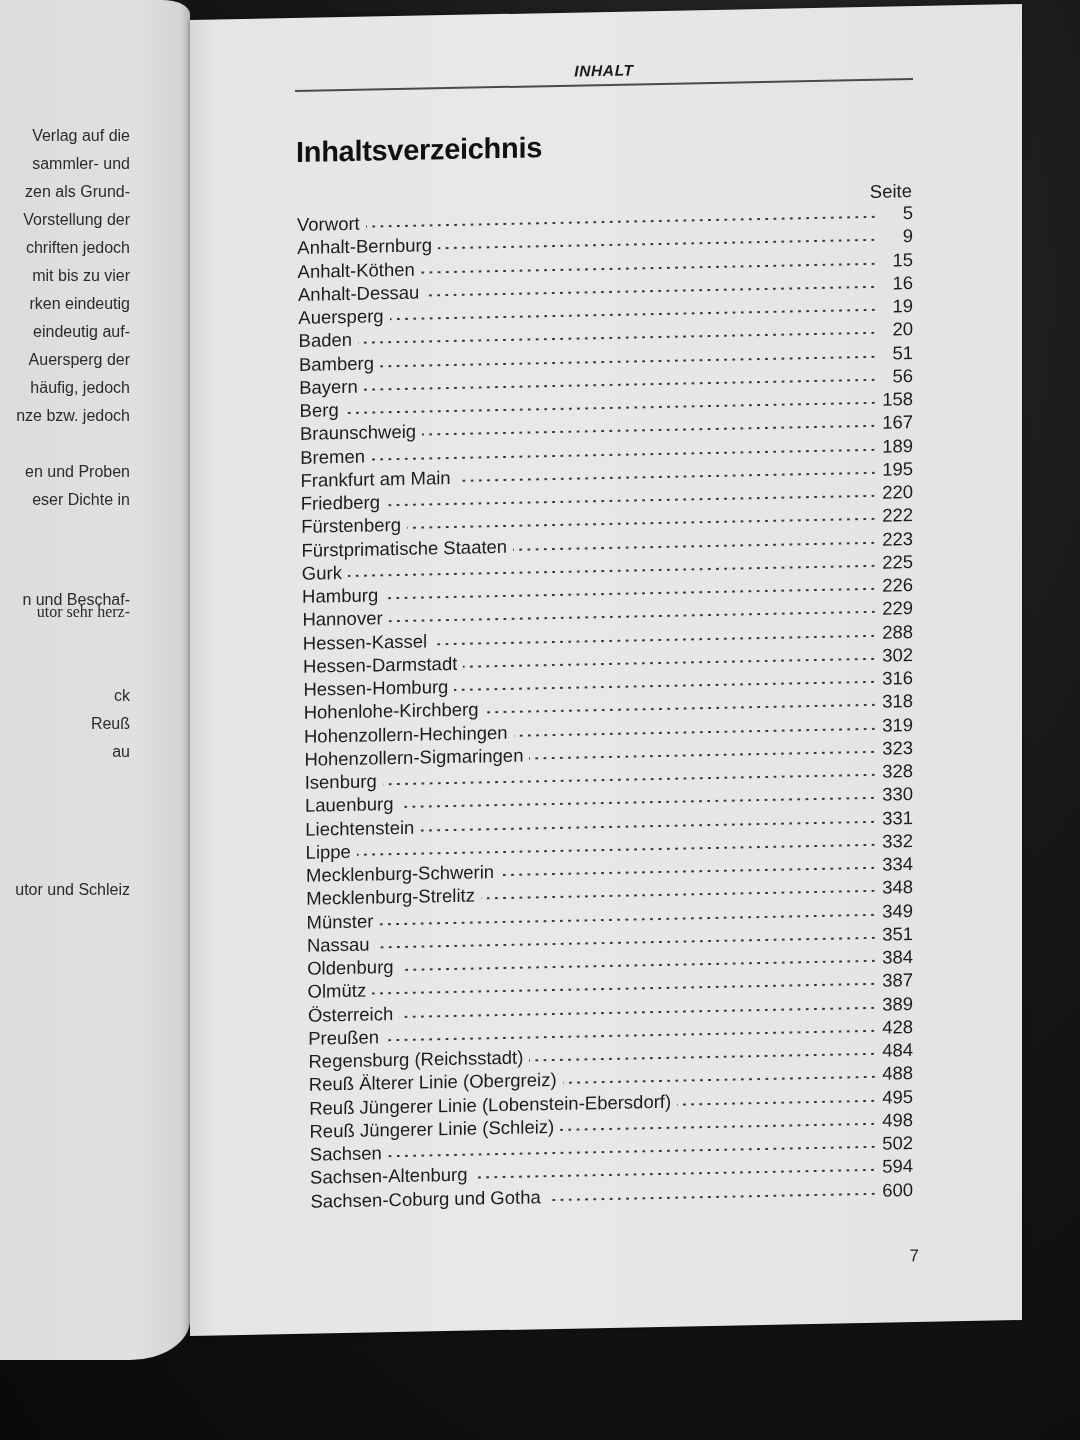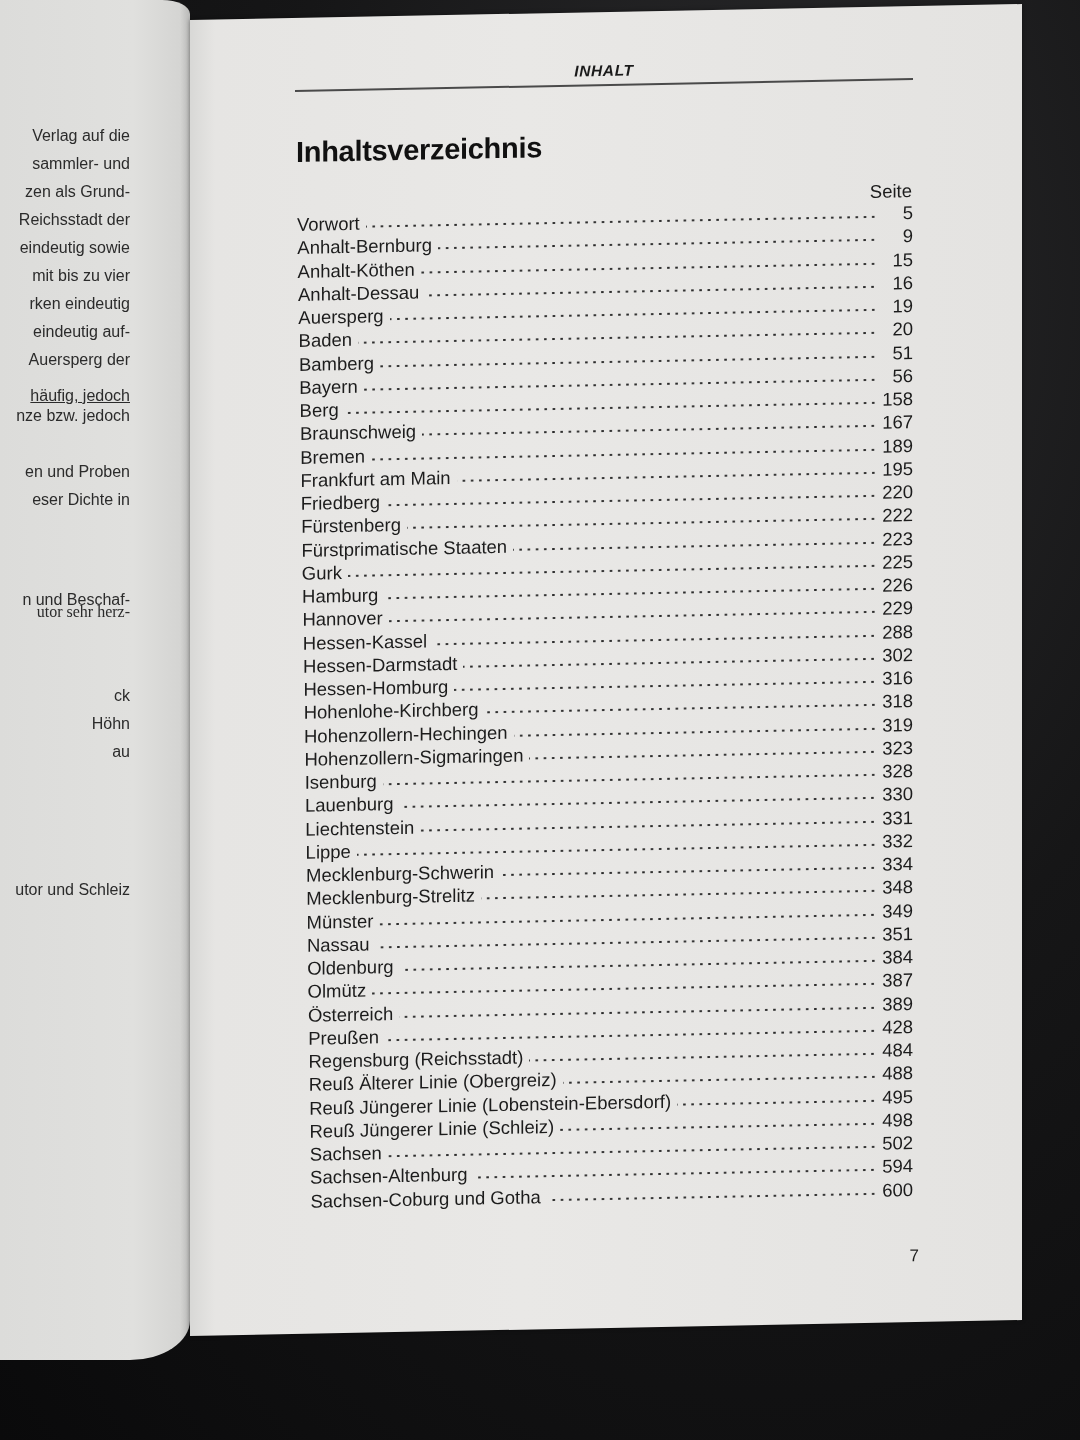--- a/index.html
+++ b/index.html
@@ -72,34 +72,34 @@
 </head>
 <body>
 
 <div class="bg-texture"></div>
 
 <div class="left-page">
   <div id="left-lines">
       <div class="left-line" style="top: 128px;">Verlag auf die</div>
       <div class="left-line" style="top: 156px;">sammler- und</div>
       <div class="left-line" style="top: 184px;">zen als Grund-</div>
-      <div class="left-line" style="top: 212px;">Reichsstadt der</div>
-      <div class="left-line" style="top: 240px;">eindeutig sowie</div>
+      <div class="left-line" style="top: 212px;">Vorstellung der</div>
+      <div class="left-line" style="top: 240px;">chriften jedoch</div>
       <div class="left-line" style="top: 268px;">mit bis zu vier</div>
       <div class="left-line" style="top: 296px;">rken eindeutig</div>
       <div class="left-line" style="top: 324px;">eindeutig auf-</div>
       <div class="left-line" style="top: 352px;">Auersperg der</div>
-      <div class="left-line" style="top: 388px; text-decoration: underline;">häufig, jedoch</div>
+      <div class="left-line" style="top: 380px;">häufig, jedoch</div>
       <div class="left-line" style="top: 408px;">nze bzw. jedoch</div>
       <div class="left-line" style="top: 464px;">en und Proben</div>
       <div class="left-line" style="top: 492px;">eser Dichte in</div>
       <div class="left-line" style="top: 592px;">n und Beschaf-</div>
       <div class="left-line" style="top: 604px; font-family: Liberation Serif, serif;">utor sehr herz-</div>
       <div class="left-line" style="top: 688px;">ck</div>
-      <div class="left-line" style="top: 716px;">Höhn</div>
+      <div class="left-line" style="top: 716px;">Reuß</div>
       <div class="left-line" style="top: 744px;">au</div>
       <div class="left-line" style="top: 882px;">utor und Schleiz</div>
     </div>
   <div class="gutter"></div>
 </div>
 
 <div class="right-page">
   <div class="running-head">INHALT</div>
   <div class="head-rule"></div>
   <div class="toc-title">Inhaltsverzeichnis</div>

